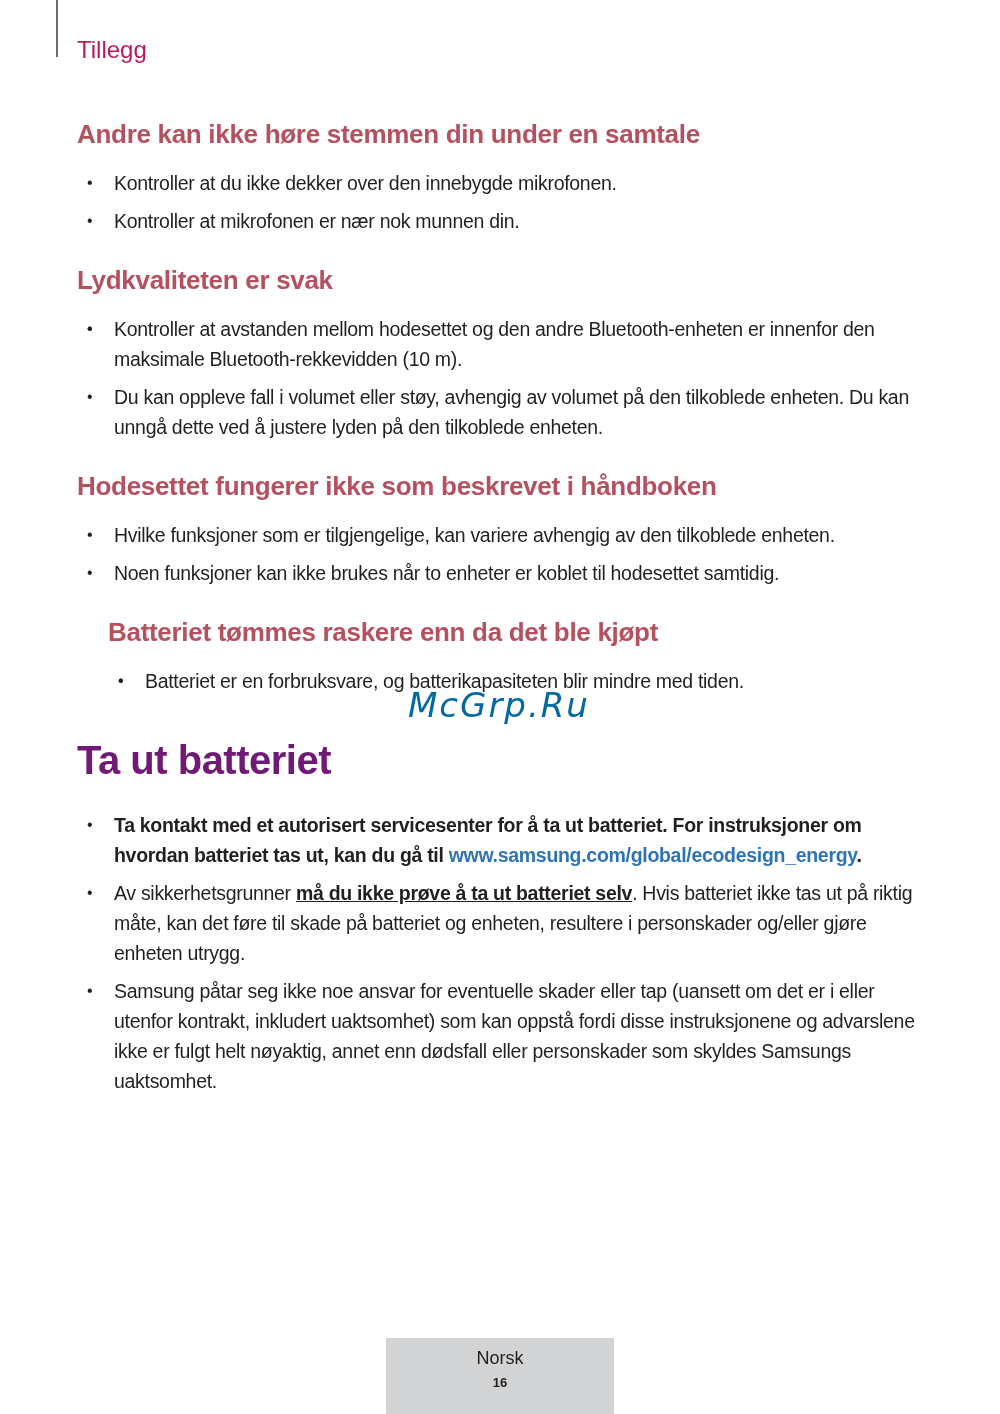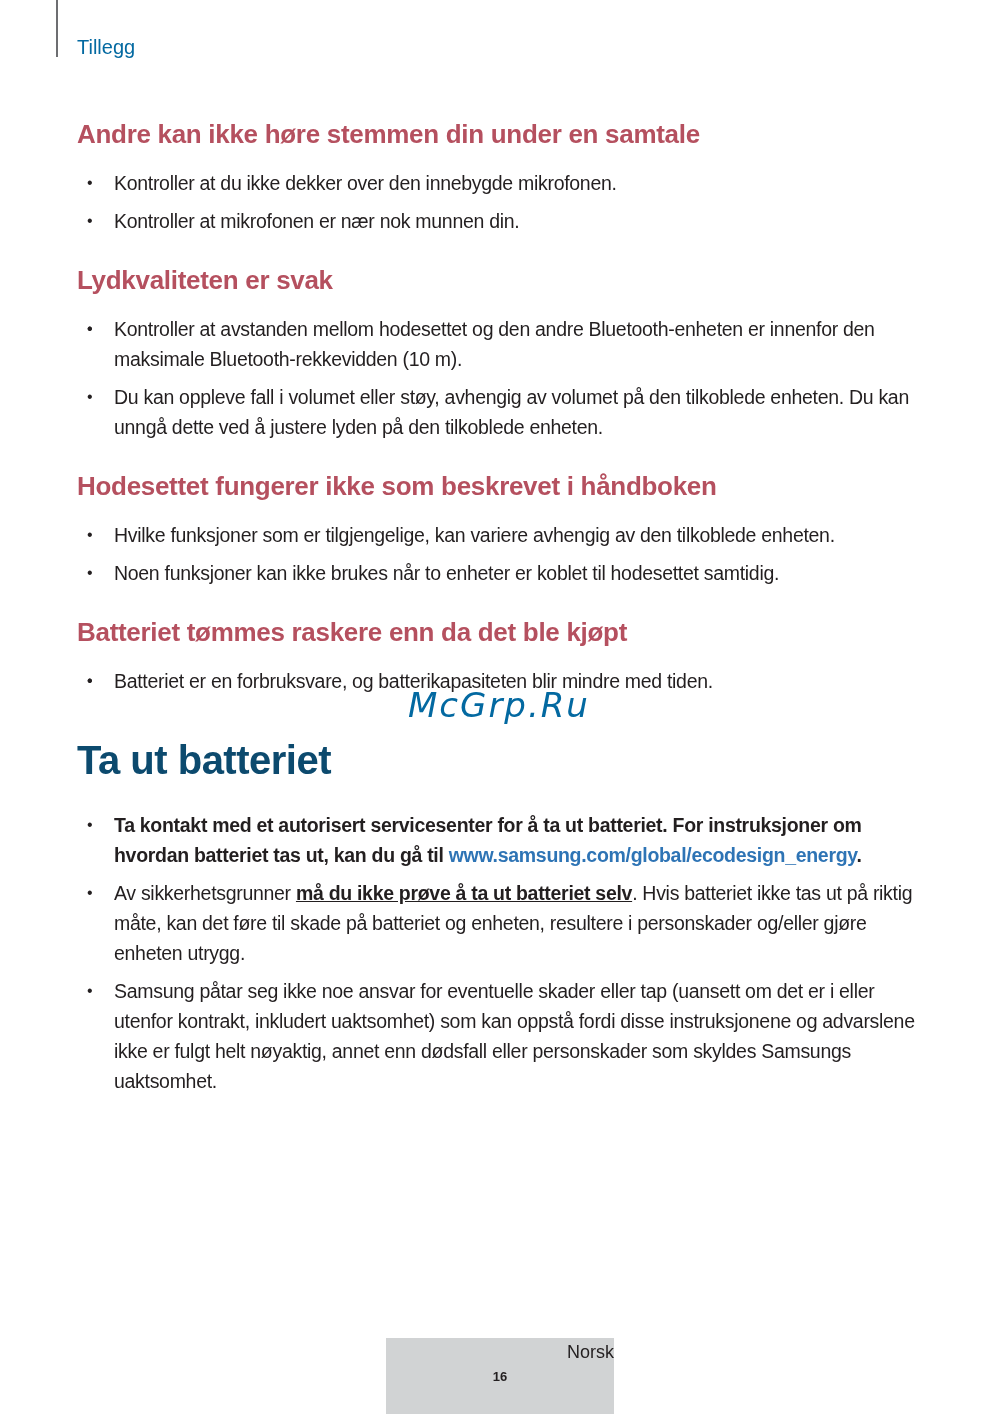--- a/index.html
+++ b/index.html
@@ -1,34 +1,34 @@
 <!DOCTYPE html>
 <html><head>
 <meta charset="utf-8">
 <style>
   html, body { margin: 0; padding: 0; background: #ffffff; }
   body { width: 1000px; height: 1414px; position: relative; overflow: hidden;
          font-family: "Liberation Sans", sans-serif; color: #231f20; }
   .margin-line { position: absolute; left: 56px; top: 0; width: 2px; height: 57px; background: #6d6e71; }
-  .running-head { position: absolute; left: 77px; top: 36px; font-size: 20px; color: #0369a1; }
+  .running-head { position: absolute; left: 77px; top: 36px; font-size: 24px; color: #be185d; }
   .content { position: absolute; left: 77px; top: 112px; width: 860px; }
   h2.sub { font-size: 26px; font-weight: bold; color: #b5505f; margin: 0; line-height: 44px; letter-spacing: -0.3px; }
-  h1.main { font-size: 40px; font-weight: bold; color: #0c4a6e; margin: 0; line-height: 60px; letter-spacing: -0.5px; }
+  h1.main { font-size: 40px; font-weight: bold; color: #701a75; margin: 0; line-height: 60px; letter-spacing: -0.5px; }
   ul { list-style: none; margin: 0; padding: 0; }
   li { position: relative; padding-left: 37px; font-size: 19.5px; line-height: 30px; margin-bottom: 8px; letter-spacing: -0.3px; }
   li .bullet { position: absolute; left: 10px; top: 0; font-size: 16px; }
   .sec { margin-bottom: 22px; }
   .sec ul { margin-top: 12px; }
   b.strong { font-weight: bold; }
   a.link { color: #2e74b5; text-decoration: none; font-weight: bold; }
   u.warn { font-weight: bold; text-decoration: underline; }
   .watermark { position: absolute; left: 408px; top: 685px; font-family: "DejaVu Sans", sans-serif; font-style: italic;
                font-size: 34px; color: #0369a1; letter-spacing: 2px; }
   .footer { position: absolute; left: 386px; top: 1338px; width: 228px; height: 76px; background: #d1d3d4; text-align: center; }
-  .footer .lang { font-size: 18px; color: #231f20; margin-top: 4px; text-align: right; }
+  .footer .lang { font-size: 18px; color: #231f20; margin-top: 10px; }
   .footer .page { font-size: 13px; font-weight: bold; color: #231f20; margin-top: 6px; }
 </style>
 </head>
 <body>
 
 <div class="margin-line"></div>
 <div class="running-head">Tillegg</div>
 
 <div class="content">
 
@@ -50,21 +50,21 @@
   </div>
 
   <div class="sec">
     <h2 class="sub">Hodesettet fungerer ikke som beskrevet i håndboken</h2>
     <ul>
       <li><span class="bullet">•</span><span>Hvilke funksjoner som er tilgjengelige, kan variere avhengig av den tilkoblede enheten.</span></li>
       <li><span class="bullet">•</span><span>Noen funksjoner kan ikke brukes når to enheter er koblet til hodesettet samtidig.</span></li>
     </ul>
   </div>
 
-  <div class="sec" style="margin-bottom:34px;">
+  <div class="sec" style="margin-bottom:34px;margin-left:31px;">
     <h2 class="sub">Batteriet tømmes raskere enn da det ble kjøpt</h2>
     <ul>
       <li><span class="bullet">•</span></li>
       <li><span class="bullet">•</span><span>Batteriet er en forbruksvare, og batterikapasiteten blir mindre med tiden.</span></li>
     </ul>
   </div>
 
   <div class="sec">
     <h1 class="main">Ta ut batteriet</h1>
     <ul style="margin-top:20px;">

